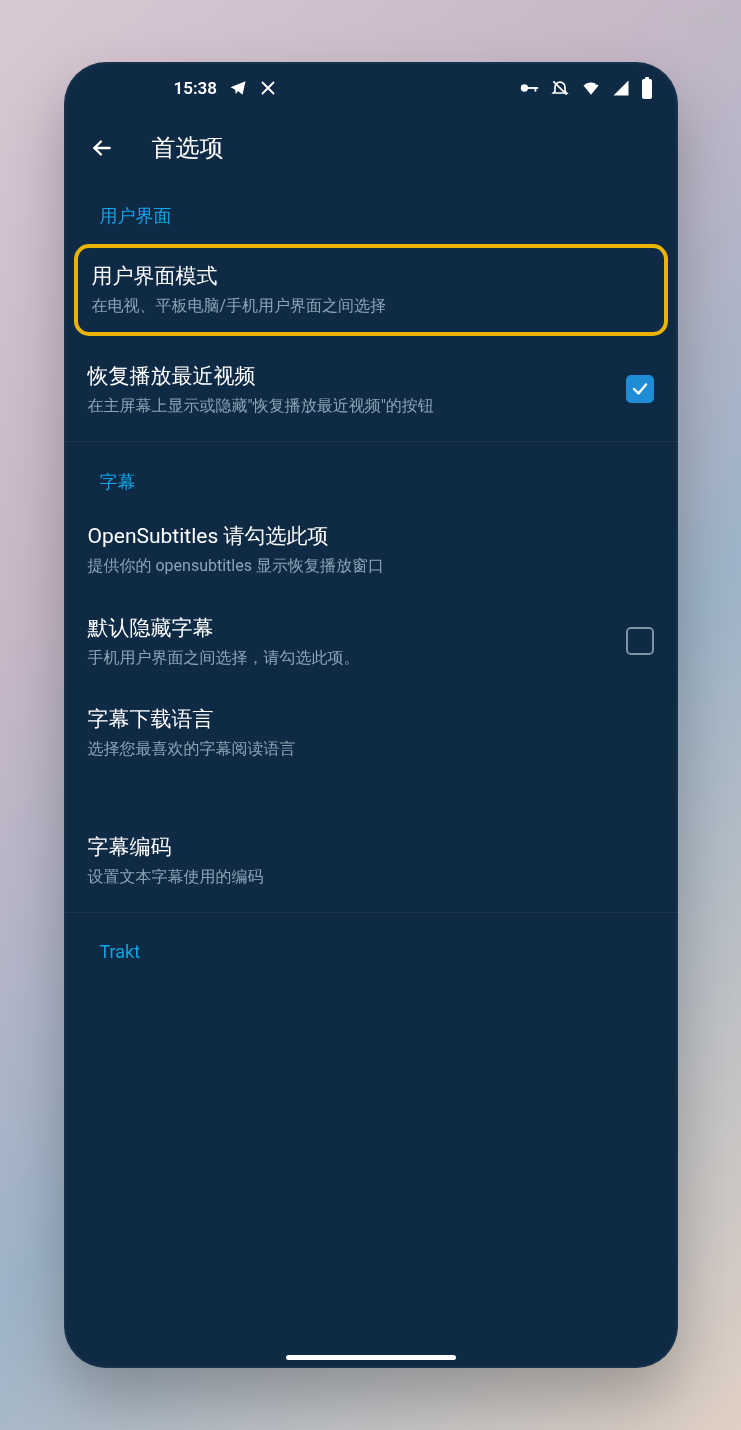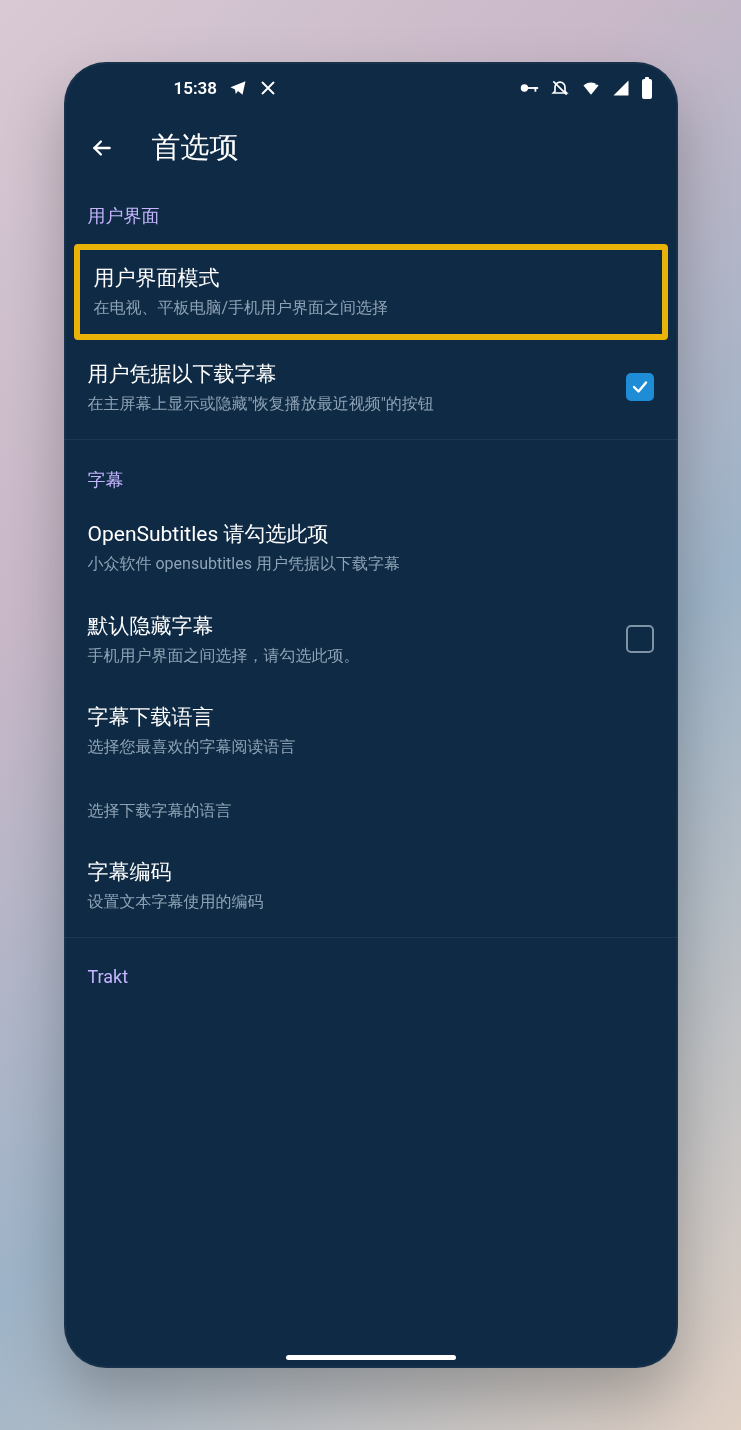--- a/index.html
+++ b/index.html
@@ -44,40 +44,40 @@
     .ic { display: inline-flex; }
     .appbar {
       height: 68px;
       display: flex;
       align-items: center;
       gap: 28px;
       padding: 0 16px;
       color: #ffffff;
     }
     .back-btn { width: 44px; height: 44px; display:flex; align-items:center; justify-content:center; border-radius: 22px; }
-    .appbar-title { font-size: 29px; font-weight: 500; }
+    .appbar-title { font-size: 24px; font-weight: 500; }
     .content { flex: 1; overflow: hidden; }
     .section-header {
-      color: #c4b5fd;
+      color: #0ea5e9;
       font-size: 18px;
-      padding: 22px 24px 10px 24px;
+      padding: 22px 24px 10px 36px;
     }
     .item {
       padding: 18px 24px;
       display: flex;
       align-items: center;
       gap: 16px;
     }
     .item-text { flex: 1; min-width: 0; }
     .item-title { color: #ffffff; font-size: 21px; line-height: 1.35; }
     .item-sub { color: #8ea3b6; font-size: 16px; line-height: 1.45; margin-top: 4px; }
     .hl {
-      border: 6px solid #eab308;
-      border-radius: 4px;
-      margin: 6px 10px 2px 10px;
+      border: 4px solid #eab308;
+      border-radius: 15px;
+      margin: 6px 10px 8px 10px;
       padding: 14px 14px;
     }
     .checkbox {
       width: 28px; height: 28px;
       border: 2px solid #7f93a6;
       border-radius: 5px;
       display: inline-flex; align-items: center; justify-content: center;
       flex: 0 0 auto;
     }
     .checkbox.checked {
@@ -166,59 +166,58 @@
 
     <div class="item hl">
       <div class="item-text">
         <div class="item-title">用户界面模式</div>
         <div class="item-sub">在电视、平板电脑/手机用户界面之间选择</div>
       </div>
     </div>
 
     <div class="item">
       <div class="item-text">
-        <div class="item-title">用户凭据以下载字幕</div>
+        <div class="item-title">恢复播放最近视频</div>
         <div class="item-sub">在主屏幕上显示或隐藏"恢复播放最近视频"的按钮</div>
       </div>
       <span class="checkbox checked">
         <svg width="18" height="18" viewBox="0 0 24 24" fill="none" stroke="white" stroke-width="3.2" stroke-linecap="round" stroke-linejoin="round">
             <polyline points="4 12 10 18 20 6"></polyline>
           </svg>
       </span>
     </div>
 
     <div class="divider"></div>
 
     <div class="section-header">字幕</div>
 
     <div class="item">
       <div class="item-text">
         <div class="item-title">OpenSubtitles 请勾选此项</div>
-        <div class="item-sub">小众软件 opensubtitles 用户凭据以下载字幕</div>
+        <div class="item-sub">提供你的 opensubtitles 显示恢复播放窗口</div>
       </div>
     </div>
 
     <div class="item">
       <div class="item-text">
         <div class="item-title">默认隐藏字幕</div>
         <div class="item-sub">手机用户界面之间选择，请勾选此项。</div>
       </div>
       <span class="checkbox"></span>
     </div>
 
     <div class="item">
       <div class="item-text">
         <div class="item-title">字幕下载语言</div>
         <div class="item-sub">选择您最喜欢的字幕阅读语言</div>
       </div>
     </div>
 
     <div class="item">
       <div class="item-text">
-        <div class="item-sub">选择下载字幕的语言</div>
       </div>
     </div>
 
     <div class="item">
       <div class="item-text">
         <div class="item-title">字幕编码</div>
         <div class="item-sub">设置文本字幕使用的编码</div>
       </div>
     </div>
 

